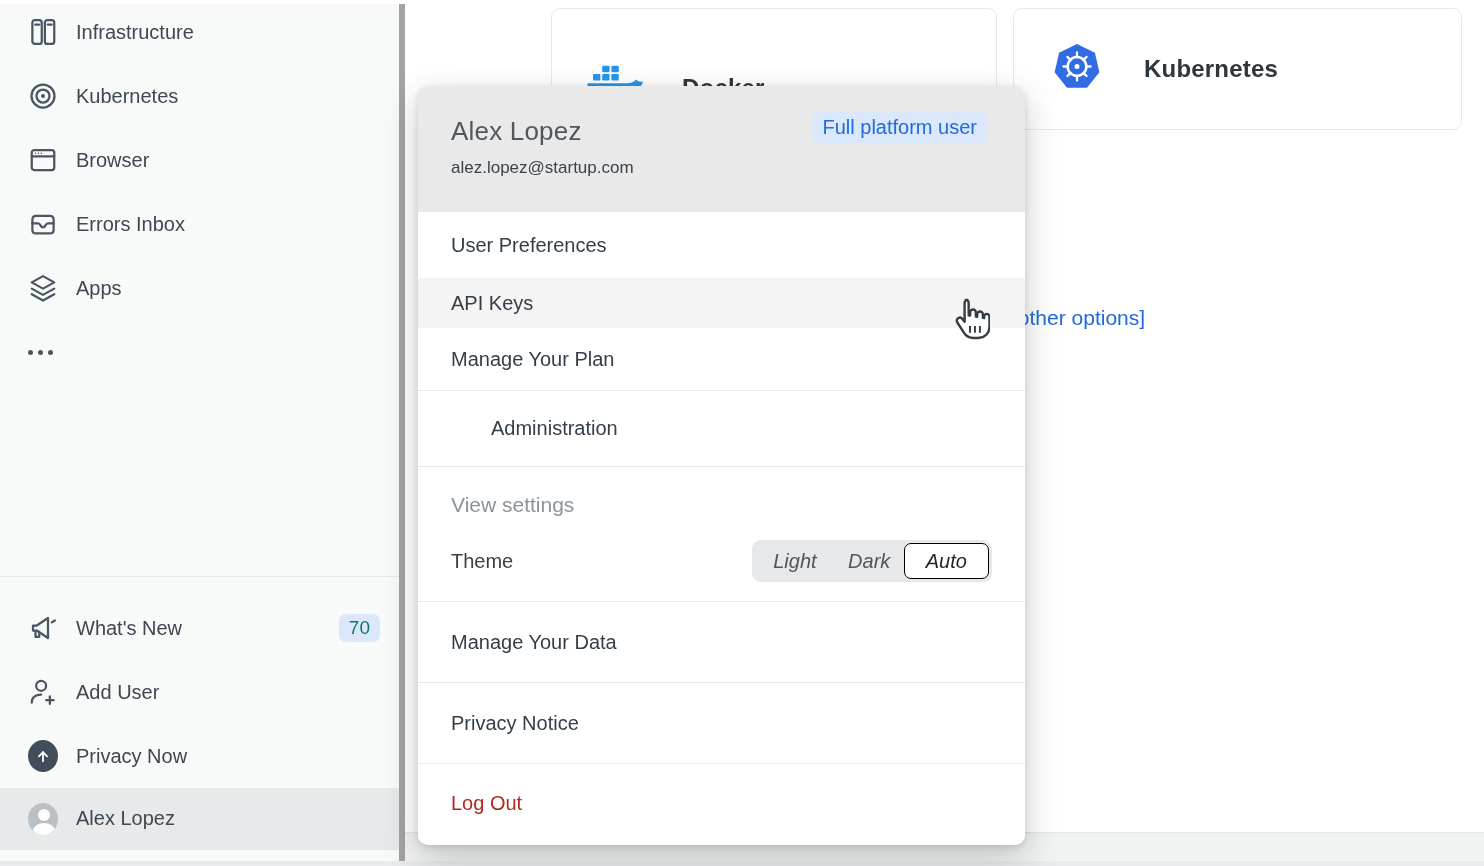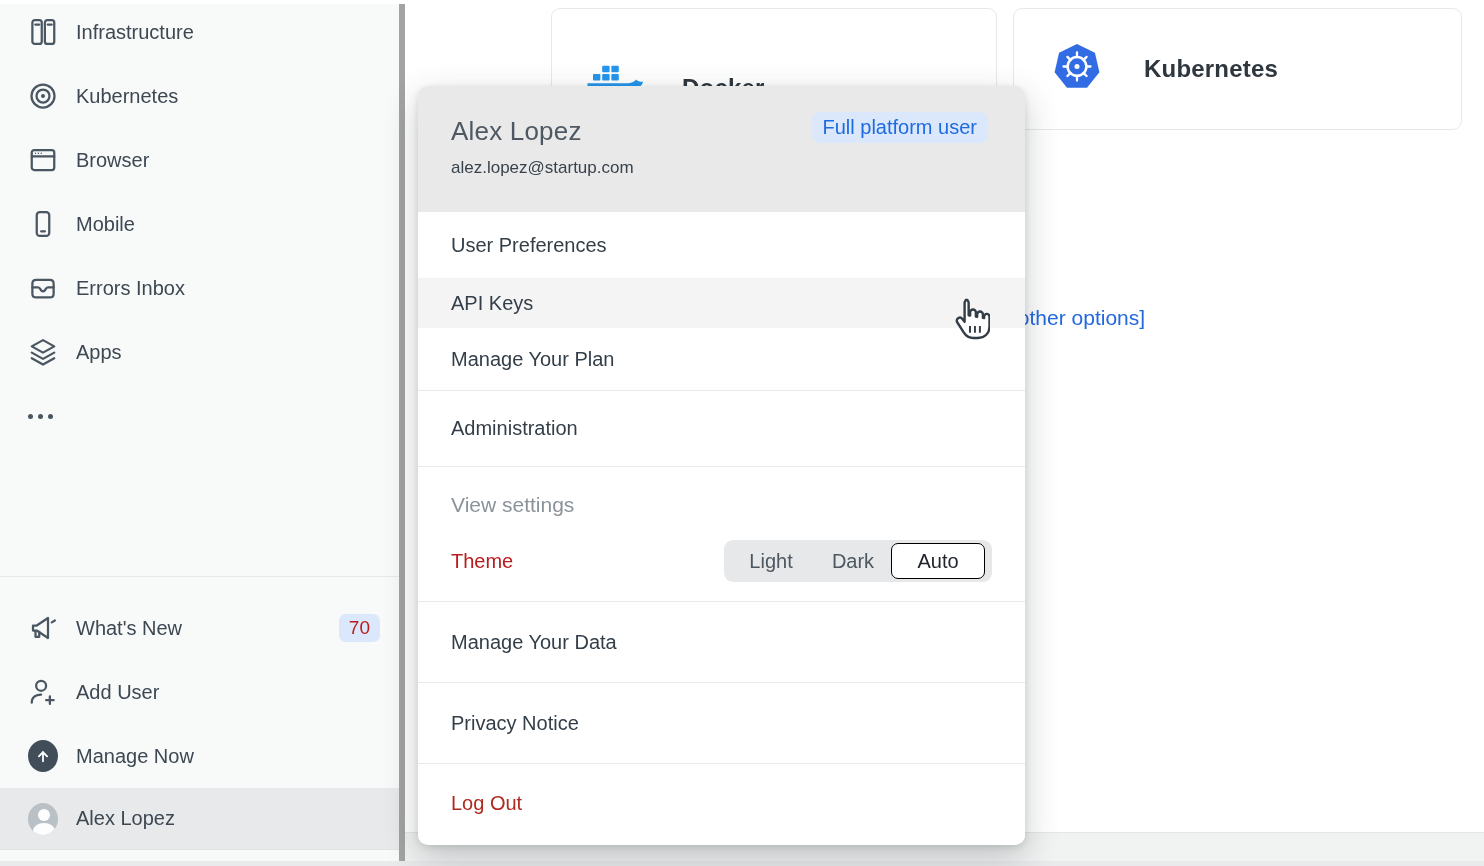--- a/index.html
+++ b/index.html
@@ -44,21 +44,21 @@
     cursor:pointer; color:#3d4852;
   }
   .side-icon { width:30px; height:30px; flex:0 0 30px; display:flex; align-items:center; justify-content:center; }
   .side-icon svg { width:30px; height:30px; stroke:#4a5661; fill:none; stroke-width:1.8; stroke-linecap:round; stroke-linejoin:round; }
   .side-label { margin-left:18px; font-size:20px; }
   .side-nav { position:absolute; left:0; right:0; top:-4px; }
   .dots-row .dot { width:5px; height:5px; border-radius:50%; background:#4a5661; display:inline-block; margin-right:5px; }
   .side-divider { position:absolute; left:0; right:0; top:572px; border-top:1px solid #e7e8e9; }
   .side-footer { position:absolute; left:0; right:0; top:592px;text-align:center; }
   .badge-70 {
-    margin-left:auto; margin-right:19px; background:#dbe7fb; color:#b91c1c;
+    margin-left:auto; margin-right:19px; background:#dbe7fb; color:#0f766e;
     font-size:19px; padding:3px 10px; border-radius:7px;
   }
   .row-selected { background:#e7e9ea; height:62px; border-bottom:1px solid #e2e3e4; }
   .upgrade-circle {
     width:32px; height:32px; border-radius:50%; background:#414d59;
     display:flex; align-items:center; justify-content:center;
   }
   .upgrade-circle svg { width:18px; height:18px; stroke:#ffffff; stroke-width:2.4; fill:none; stroke-linecap:round; stroke-linejoin:round; }
   .avatar {
     width:32px; height:32px; border-radius:50%; background:#b9c0c6;
@@ -77,31 +77,31 @@
   .mh-name { font-size:26px; color:#4d5862; letter-spacing:.2px; }
   .mh-email { font-size:17px; color:#39434c; margin-top:11px; }
   .mh-badge {
     position:absolute; right:37px; top:26px; background:#dbe7fb; color:#1f6be0;
     font-size:20px; padding:4px 11px; border-radius:8px;
   }
   .menu-row {
     display:flex; align-items:center; padding:14px 33px; font-size:20px;
     color:#333e48; cursor:pointer; background:#fff;
   }
-  .h66{height:66px;} .h50{height:50px;} .h62{height:62px;} .h75{height:75px;}
+  .h66{height:66px;} .h50{height:50px;} .h62{height:62px;} .h75{height:75px;margin-left:40px;}
   .h80{height:80px;} .h79{height:79px;}
   .menu-row.hovered { background:#f4f4f5; }
   .menu-sep { border-top:1px solid #e8e9e9; }
   .settings-block { height:134px; padding:26px 33px 0 33px; background:#fff; }
   .vs-label { font-size:21px; color:#8b939a; }
   .theme-row { margin-top:23px; display:flex; align-items:center; justify-content:space-between; }
-  .theme-label { font-size:20px; color:#b91c1c; }
+  .theme-label { font-size:20px; color:#404040; }
   .segmented {
-    width:268px; height:42px; background:#e7e8e9; border-radius:9px;
-    display:flex; align-items:flex-end; padding:3px;
+    width:240px; height:42px; background:#e7e8e9; border-radius:9px;
+    display:flex; align-items:flex-end; padding:3px;font-style:italic;
   }
   .seg {
     height:36px; display:flex; align-items:center; justify-content:center;
     font-size:20px; color:#4d5760; cursor:pointer; border-radius:7px;
   }
   .seg-light{width:88px;} .seg-dark{width:76px;} .seg-auto{width:94px;}
   .seg.selected { background:#ffffff; border:1px solid #000000; color:#21262c; }
   .logout { color:#b02a20; }
 
   
@@ -191,29 +191,20 @@
             <rect x="3" y="4" width="18" height="16" rx="2"></rect>
             <line x1="3" y1="9" x2="21" y2="9"></line>
             <circle cx="6" cy="6.5" r="0.6" fill="#4a5661" stroke="none"></circle>
             <circle cx="8.3" cy="6.5" r="0.6" fill="#4a5661" stroke="none"></circle>
             <circle cx="10.6" cy="6.5" r="0.6" fill="#4a5661" stroke="none"></circle>
           </svg>
         </span>
         <span class="side-label">Browser</span>
       </div>
 
-      <div class="side-row">
-        <span class="side-icon">
-          <svg viewBox="0 0 24 24">
-            <rect x="7" y="2.5" width="10" height="19" rx="2.4"></rect>
-            <line x1="10.5" y1="17.8" x2="13.5" y2="17.8"></line>
-          </svg>
-        </span>
-        <span class="side-label">Mobile</span>
-      </div>
 
       <div class="side-row">
         <span class="side-icon">
           <svg viewBox="0 0 24 24">
             <path d="M3.5 8.5 c0-2 1-3 3-3 h11 c2 0 3 1 3 3 v8 c0 2-1 3-3 3 h-11 c-2 0-3-1-3-3 z"></path>
             <path d="M3.5 11.5 h4.5 q1.2 0 2 1.6 t2 1.6 t2-1.6 t2-1.6 h4.5"></path>
           </svg>
         </span>
         <span class="side-label">Errors Inbox</span>
       </div>
@@ -268,21 +259,21 @@
 
       <div class="side-row">
         <span class="side-icon">
           <span class="upgrade-circle">
             <svg viewBox="0 0 24 24">
               <line x1="12" y1="19" x2="12" y2="7"></line>
               <path d="M6.5 12.5 L12 7 l5.5 5.5"></path>
             </svg>
           </span>
         </span>
-        <span class="side-label">Manage Now</span>
+        <span class="side-label">Privacy Now</span>
       </div>
 
       <div class="side-row row-selected">
         <span class="side-icon">
           <span class="avatar"></span>
         </span>
         <span class="side-label">Alex Lopez</span>
       </div>
 
     </div>

